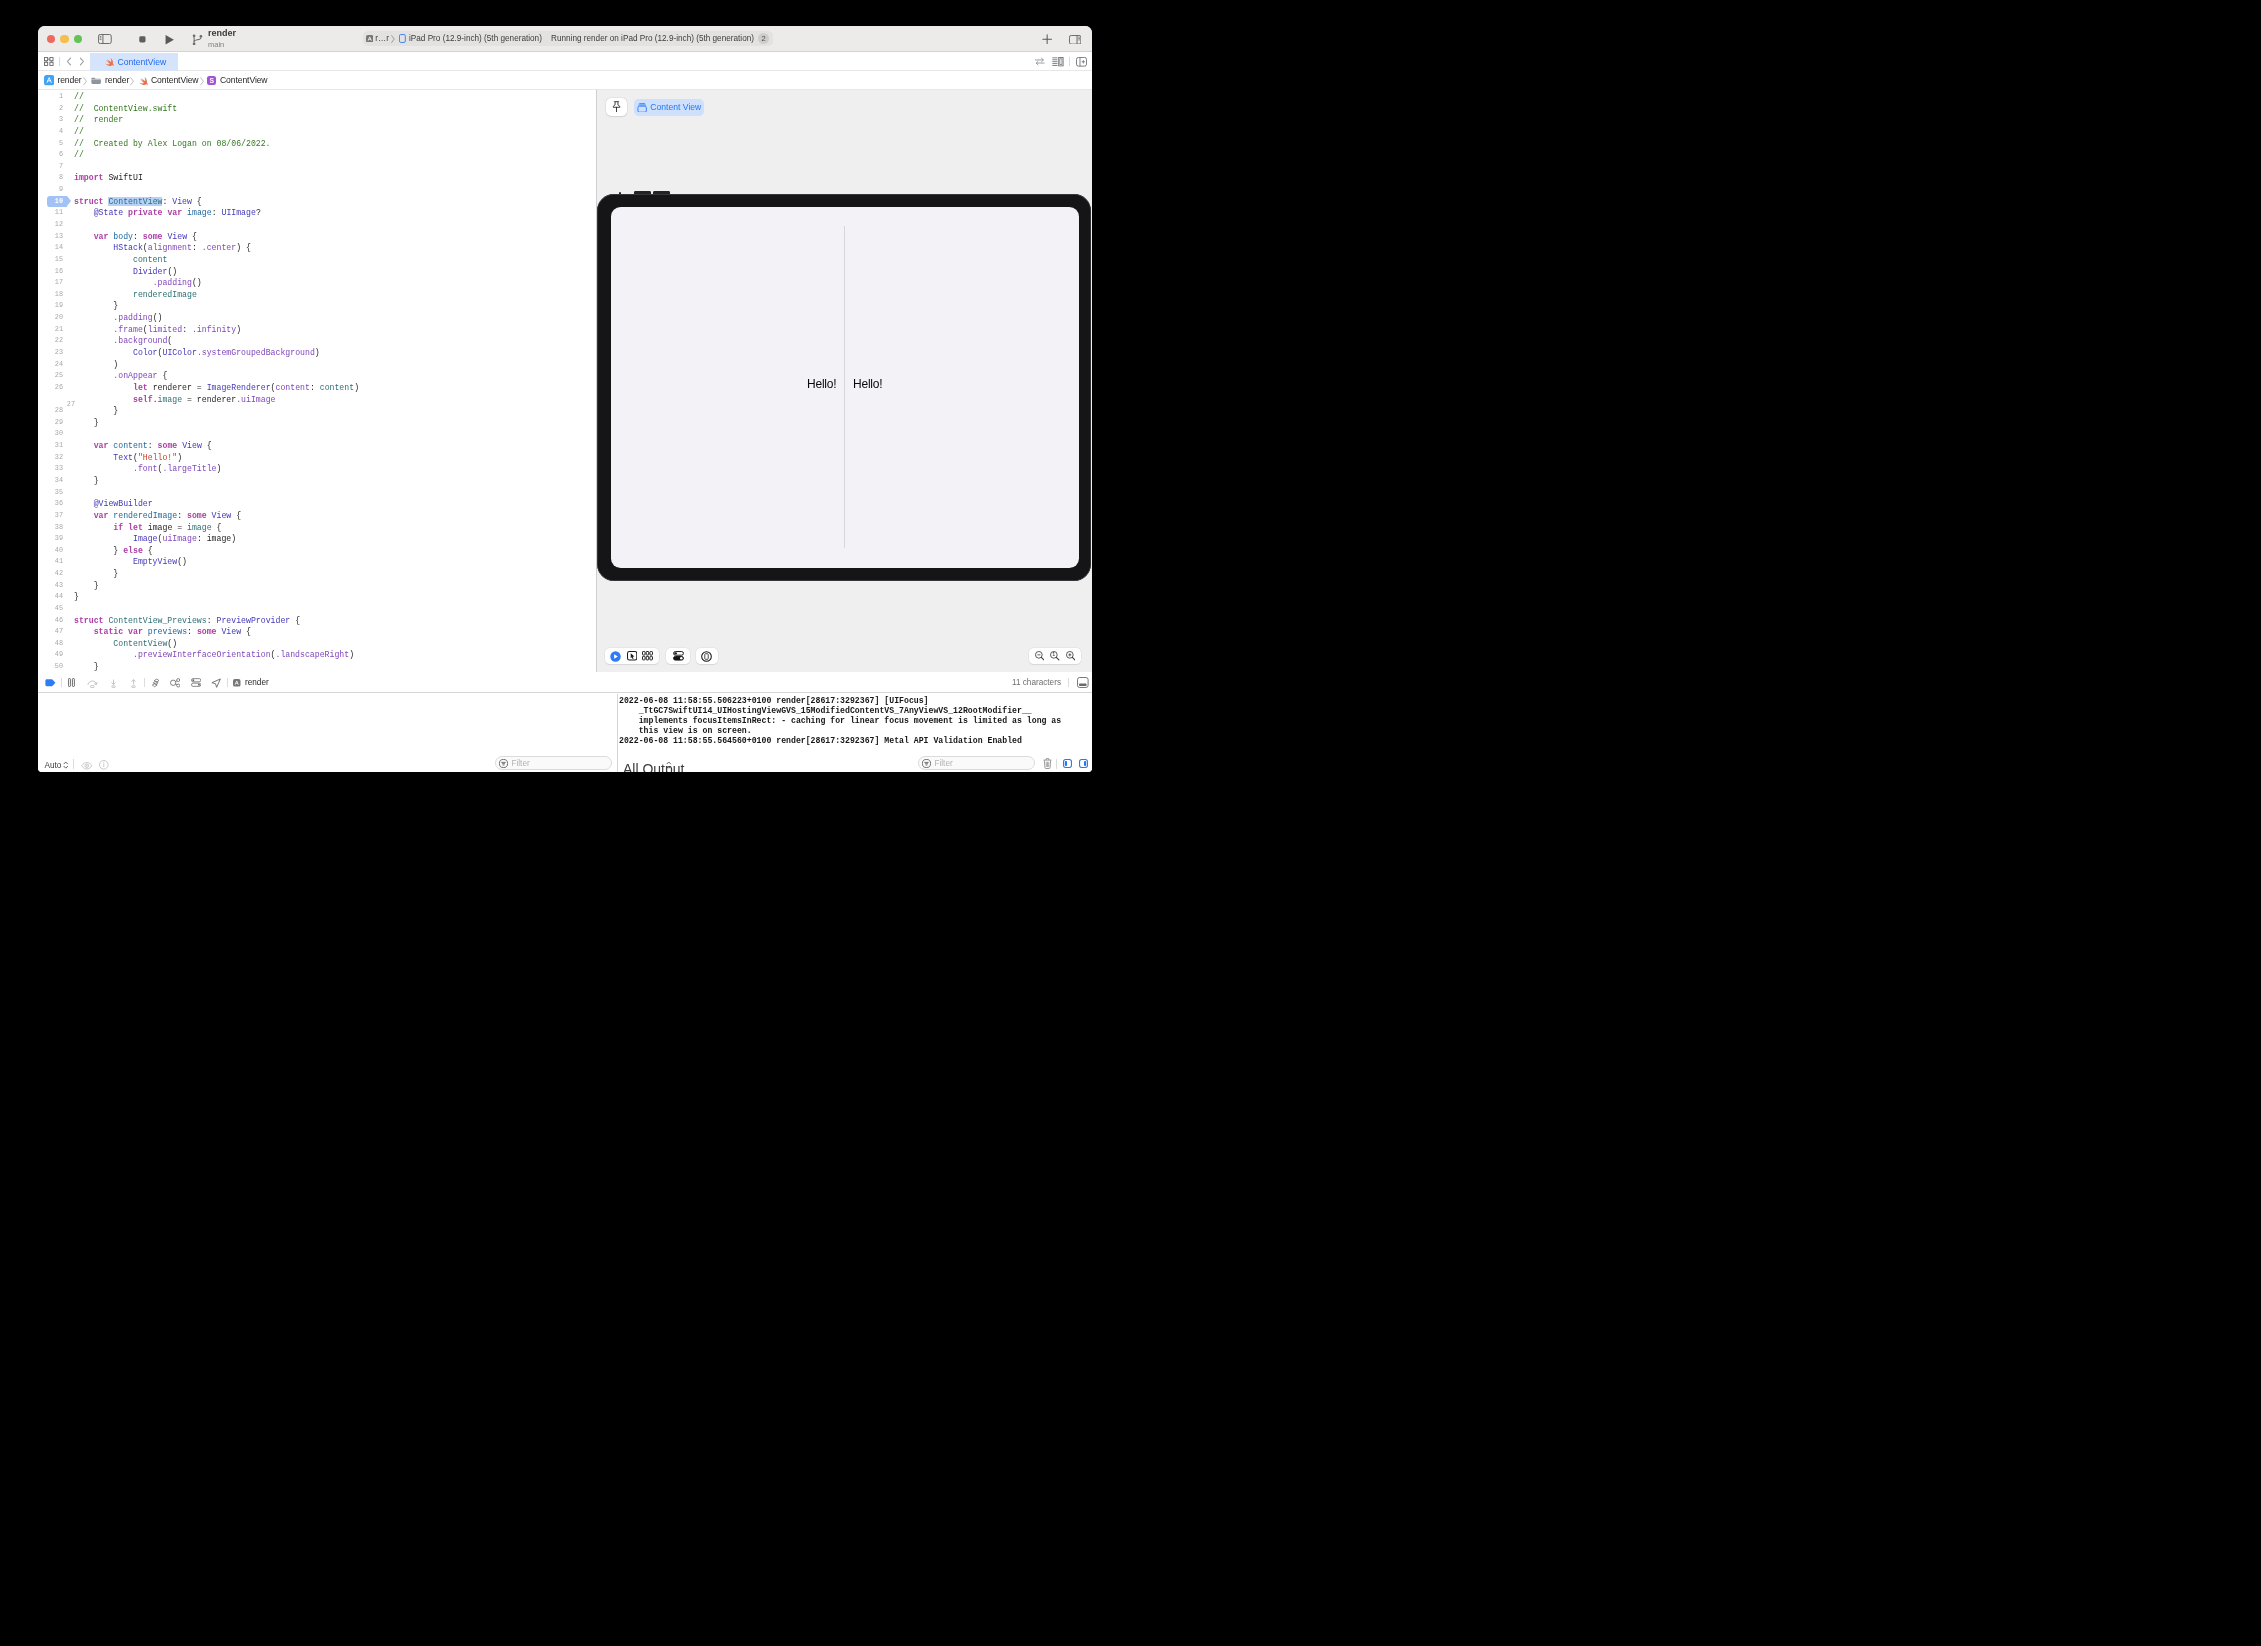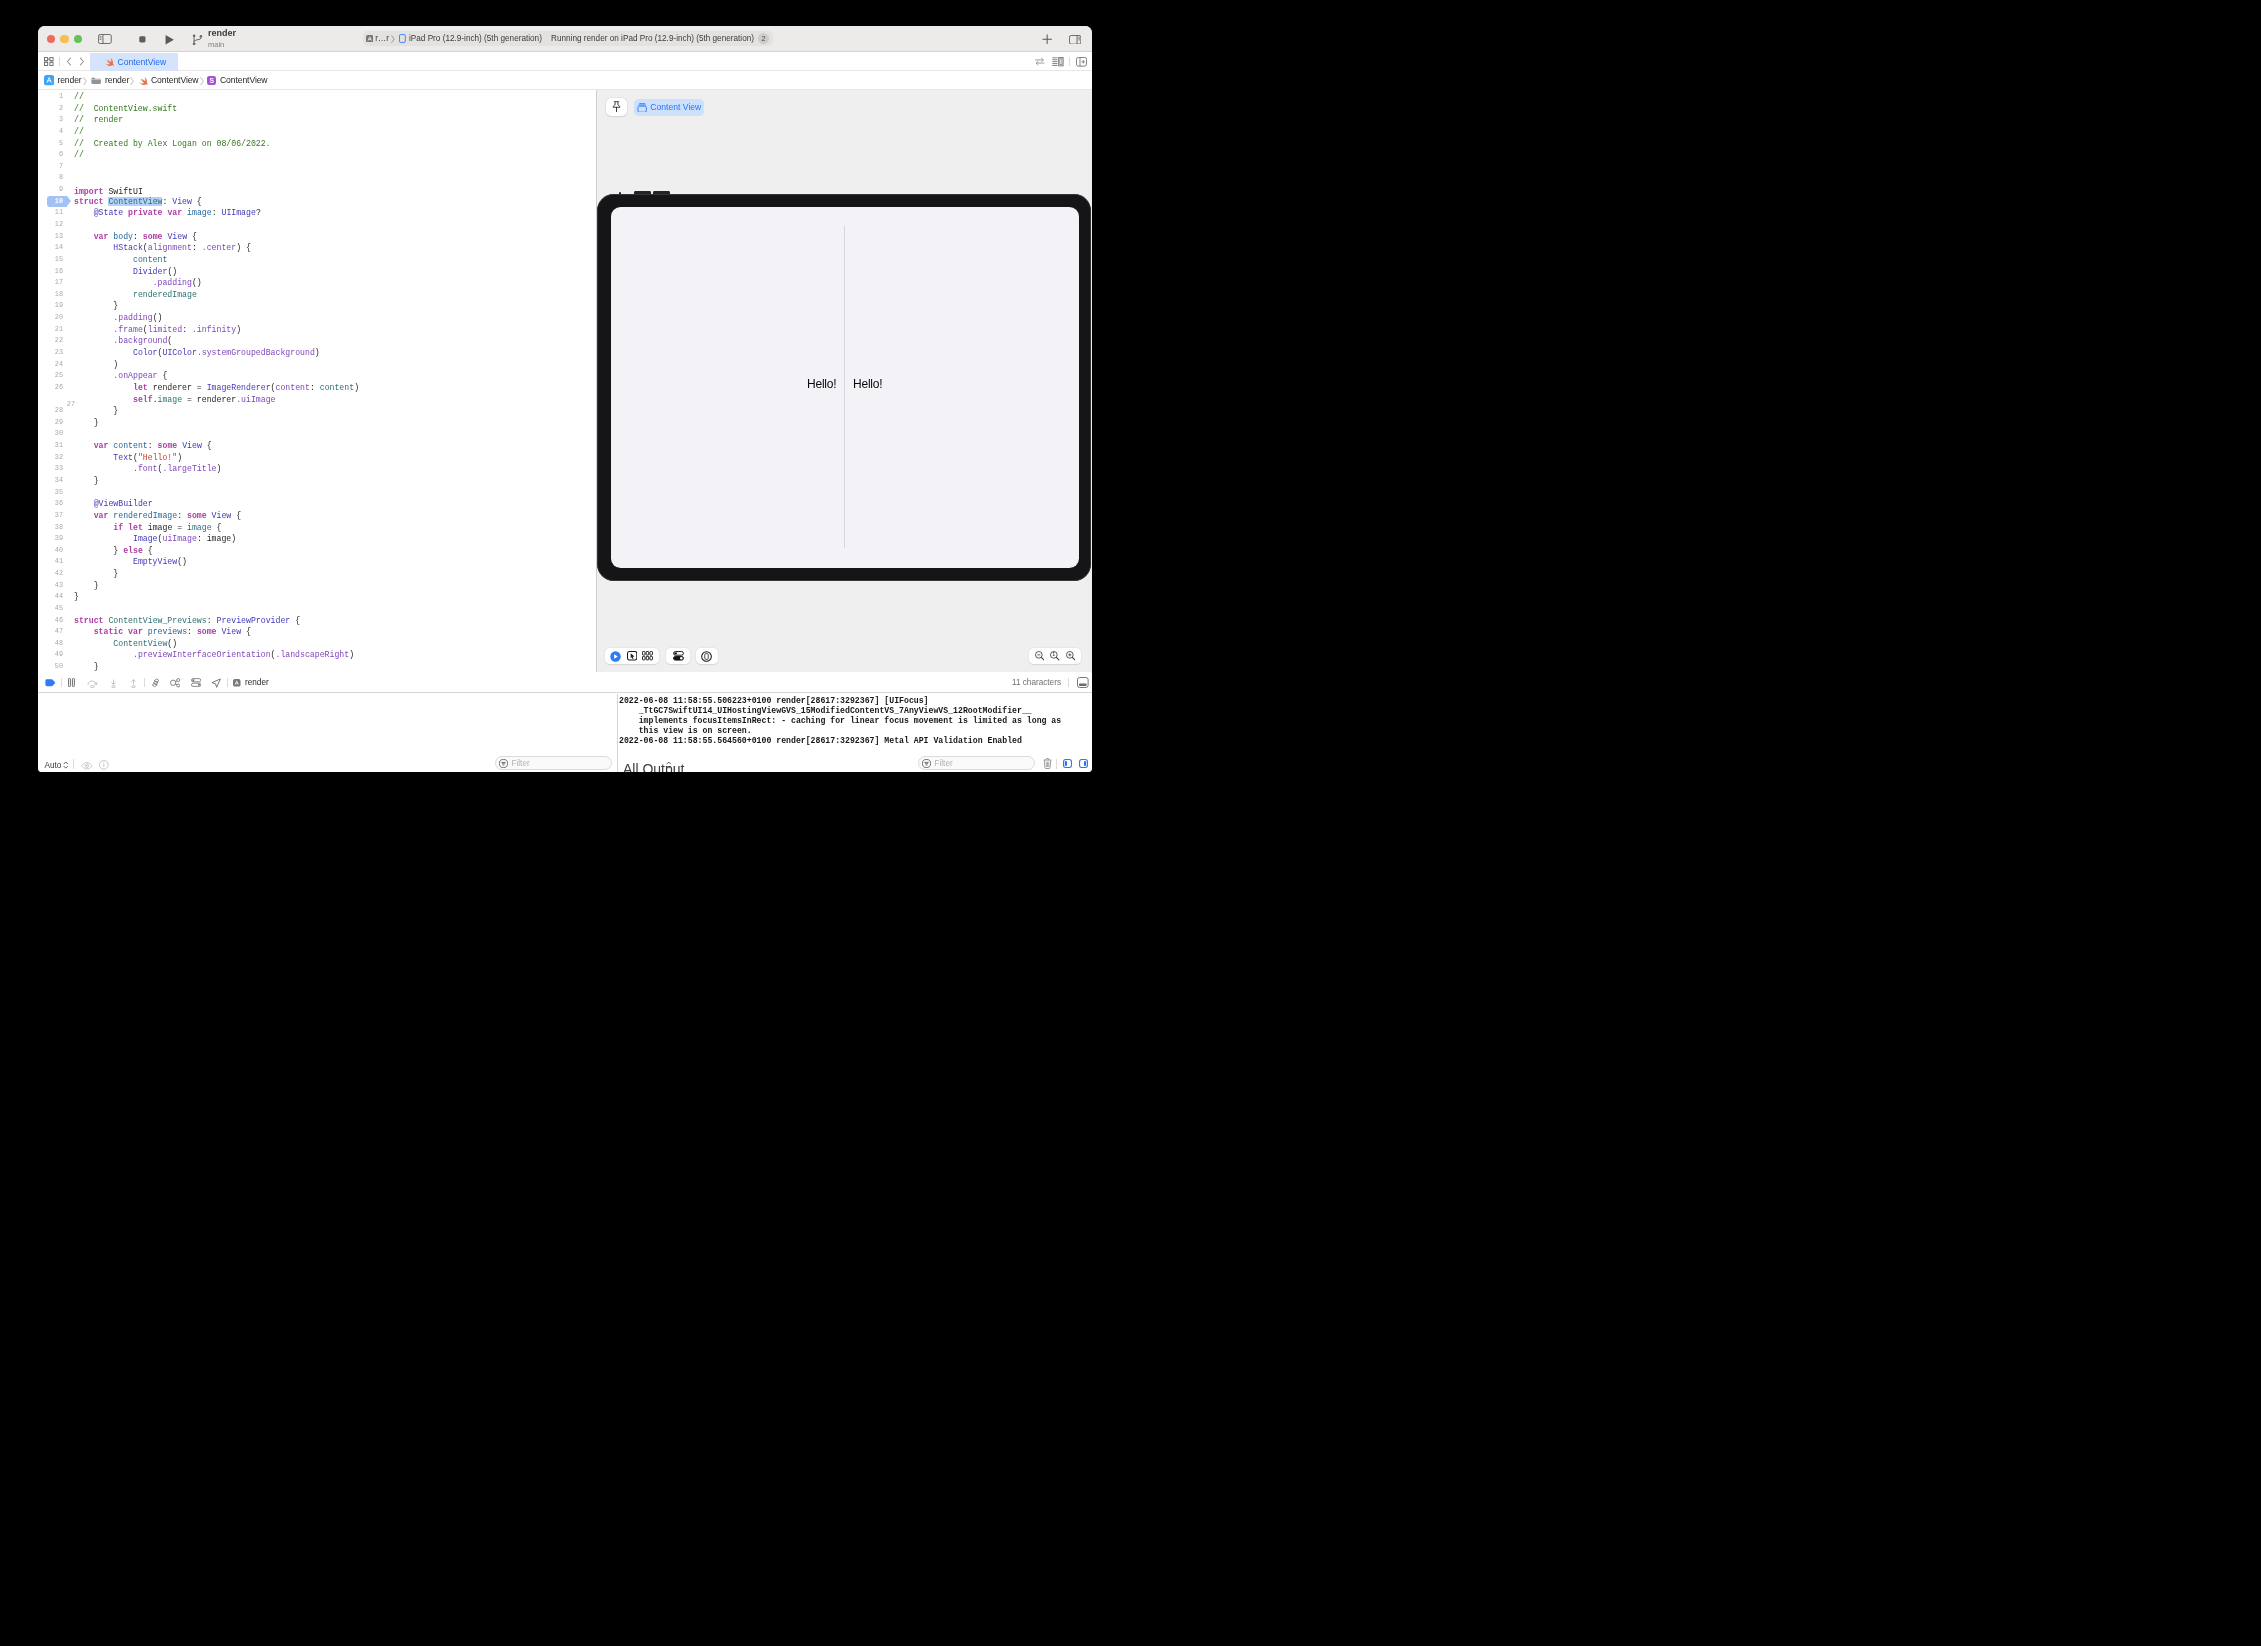--- a/index.html
+++ b/index.html
@@ -250,21 +250,21 @@
 <div class="ln" style="top:24px;">3</div>
 <div class="cl" style="top:24px;"><span class="cm">//  render</span></div>
 <div class="ln" style="top:36px;">4</div>
 <div class="cl" style="top:36px;"><span class="cm">//</span></div>
 <div class="ln" style="top:48px;">5</div>
 <div class="cl" style="top:48px;"><span class="cm">//  Created by Alex Logan on 08/06/2022.</span></div>
 <div class="ln" style="top:59px;">6</div>
 <div class="cl" style="top:59px;"><span class="cm">//</span></div>
 <div class="ln" style="top:71px;">7</div>
 <div class="ln" style="top:82px;">8</div>
-<div class="cl" style="top:82px;margin-top:14px;"><span class="k">import</span><span class="pl"> SwiftUI</span></div>
+<div class="cl" style="top:82px;"><span class="k">import</span><span class="pl"> SwiftUI</span></div>
 <div class="ln" style="top:94px;">9</div>
 <div class="lnpill" style="top:106px;"></div>
 <div class="ln lnw" style="top:106px;">10</div>
 <div class="cl" style="top:106px;"><span class="k">struct</span><span class="pl"> </span><span class="te sel">ContentView</span><span class="pl">: </span><span class="ty">View</span><span class="pl"> {</span></div>
 <div class="ln" style="top:117px;">11</div>
 <div class="cl" style="top:117px;"><span class="pl">    </span><span class="ty">@State</span><span class="pl"> </span><span class="k">private</span><span class="pl"> </span><span class="k">var</span><span class="pl"> </span><span class="de">image</span><span class="pl">: </span><span class="ty">UIImage</span><span class="pl">?</span></div>
 <div class="ln" style="top:129px;">12</div>
 <div class="ln" style="top:141px;">13</div>
 <div class="cl" style="top:141px;"><span class="pl">    </span><span class="k">var</span><span class="pl"> </span><span class="de">body</span><span class="pl">: </span><span class="k">some</span><span class="pl"> </span><span class="ty">View</span><span class="pl"> {</span></div>
 <div class="ln" style="top:152px;">14</div>

